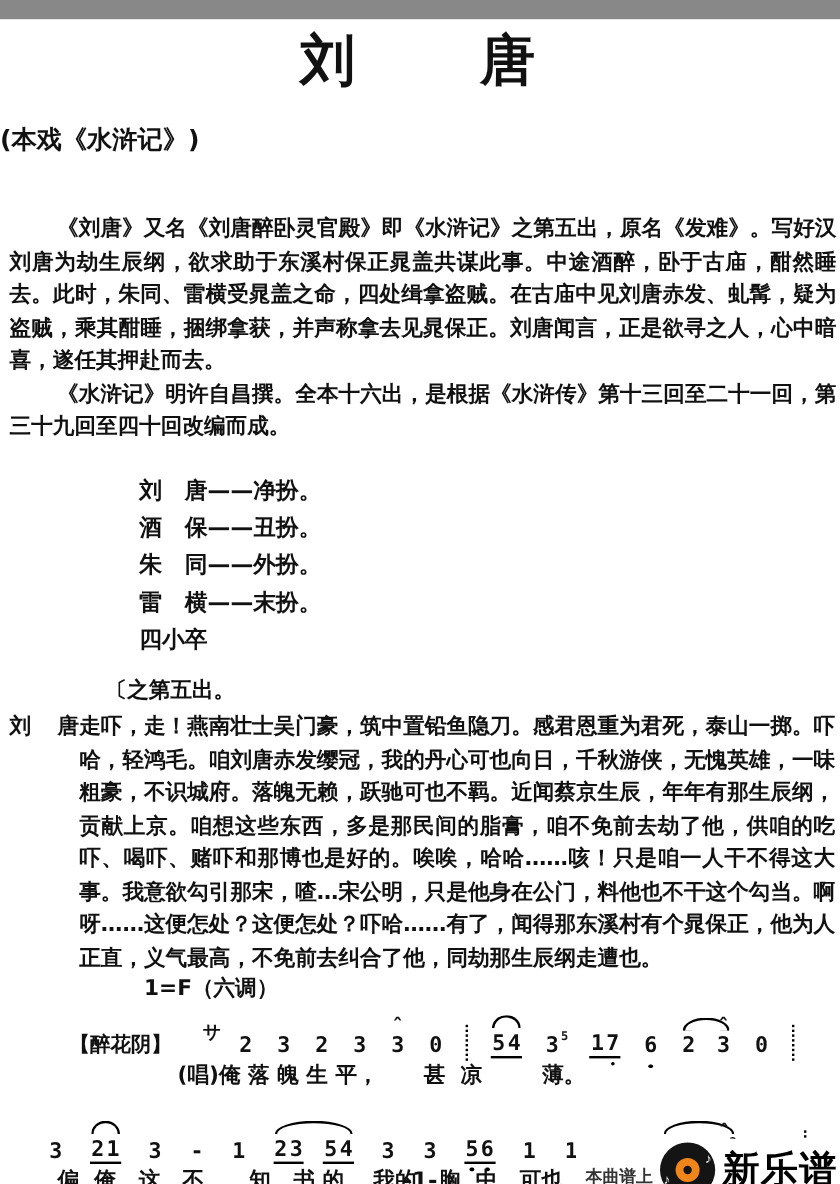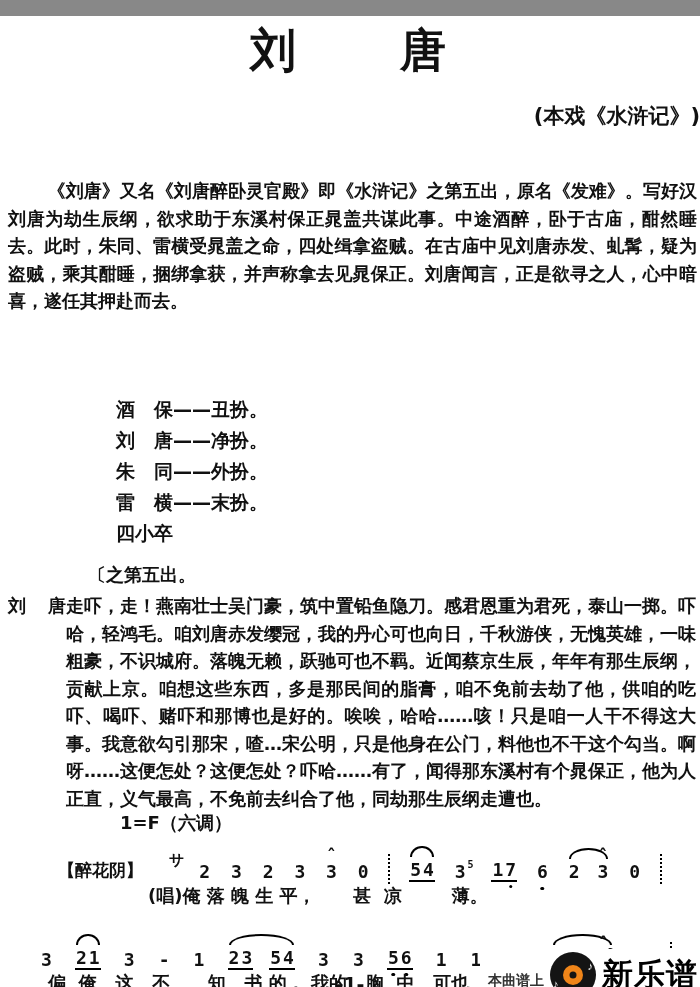--- a/index.html
+++ b/index.html
@@ -10,21 +10,21 @@
     font-family:"Liberation Serif", serif;
     font-weight:700; overflow:hidden;
   }
   .title {
     position:absolute; top:4px; left:0; right:0;
     text-align:center; font-size:46px; font-weight:900;
     font-family:"DejaVu Sans", sans-serif; letter-spacing:4px;
   }
   .subtitle {
     position:absolute; top:86px; left:0; right:0;
-    text-align:right; font-size:21px; font-weight:900;
+    text-align:left; font-size:21px; font-weight:900;
     font-family:"DejaVu Sans", sans-serif;
   }
   .synopsis {
     position:absolute; top:161px; left:8px; right:3px;
     font-size:18px; line-height:27.5px; text-align:justify;
     font-family:"DejaVu Sans", sans-serif; font-weight:700;
   }
   .synopsis p { text-indent:2.2em; }
   .cast {
     position:absolute; top:378px; left:116px;
@@ -112,25 +112,26 @@
 <body>
 
 <div class="page">
 
   <h1 class="title">刘　　唐</h1>
 
   <div class="subtitle">(本戏《水浒记》)</div>
 
   <div class="synopsis">
     <p>《刘唐》又名《刘唐醉卧灵官殿》即《水浒记》之第五出，原名《发难》。写好汉刘唐为劫生辰纲，欲求助于东溪村保正晁盖共谋此事。中途酒醉，卧于古庙，酣然睡去。此时，朱同、雷横受晁盖之命，四处缉拿盗贼。在古庙中见刘唐赤发、虬髯，疑为盗贼，乘其酣睡，捆绑拿获，并声称拿去见晁保正。刘唐闻言，正是欲寻之人，心中暗喜，遂任其押赴而去。</p>
+    <p>《水浒记》明许自昌撰。全本十六出，是根据《水浒传》第十三回至二十一回，第三十九回至四十回改编而成。</p>
   </div>
 
   <div class="cast">
+    <div>刘　唐——净扮。</div>
     <div>酒　保——丑扮。</div>
-    <div>刘　唐——净扮。</div>
     <div>朱　同——外扮。</div>
     <div>雷　横——末扮。</div>
     <div>四小卒</div>
   </div>
 
   <div class="stage-direction">〔之第五出。</div>
 
   <div class="dialogue">
     <span class="speaker">刘　唐</span>
     <span>走吓，走！燕南壮士吴门豪，筑中置铅鱼隐刀。感君恩重为君死，泰山一掷。吓哈，轻鸿毛。咱刘唐赤发缨冠，我的丹心可也向日，千秋游侠，无愧英雄，一味粗豪，不识城府。落魄无赖，跃驰可也不羁。近闻蔡京生辰，年年有那生辰纲，贡献上京。咱想这些东西，多是那民间的脂膏，咱不免前去劫了他，供咱的吃吓、喝吓、赌吓和那博也是好的。唉唉，哈哈……咳！只是咱一人干不得这大事。我意欲勾引那宋，喳…宋公明，只是他身在公门，料他也不干这个勾当。啊呀……这便怎处？这便怎处？吓哈……有了，闻得那东溪村有个晁保正，他为人正直，义气最高，不免前去纠合了他，同劫那生辰纲走遭也。</span>

